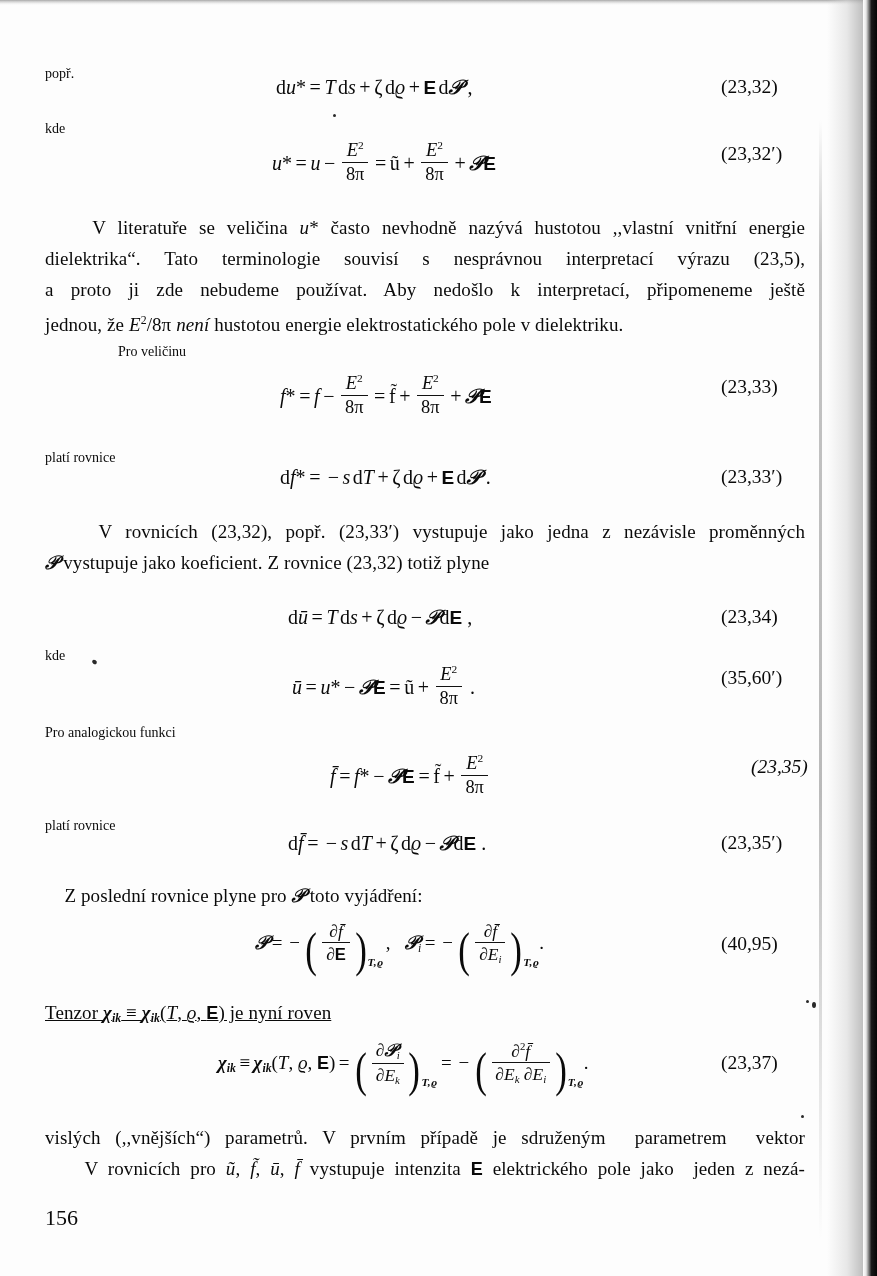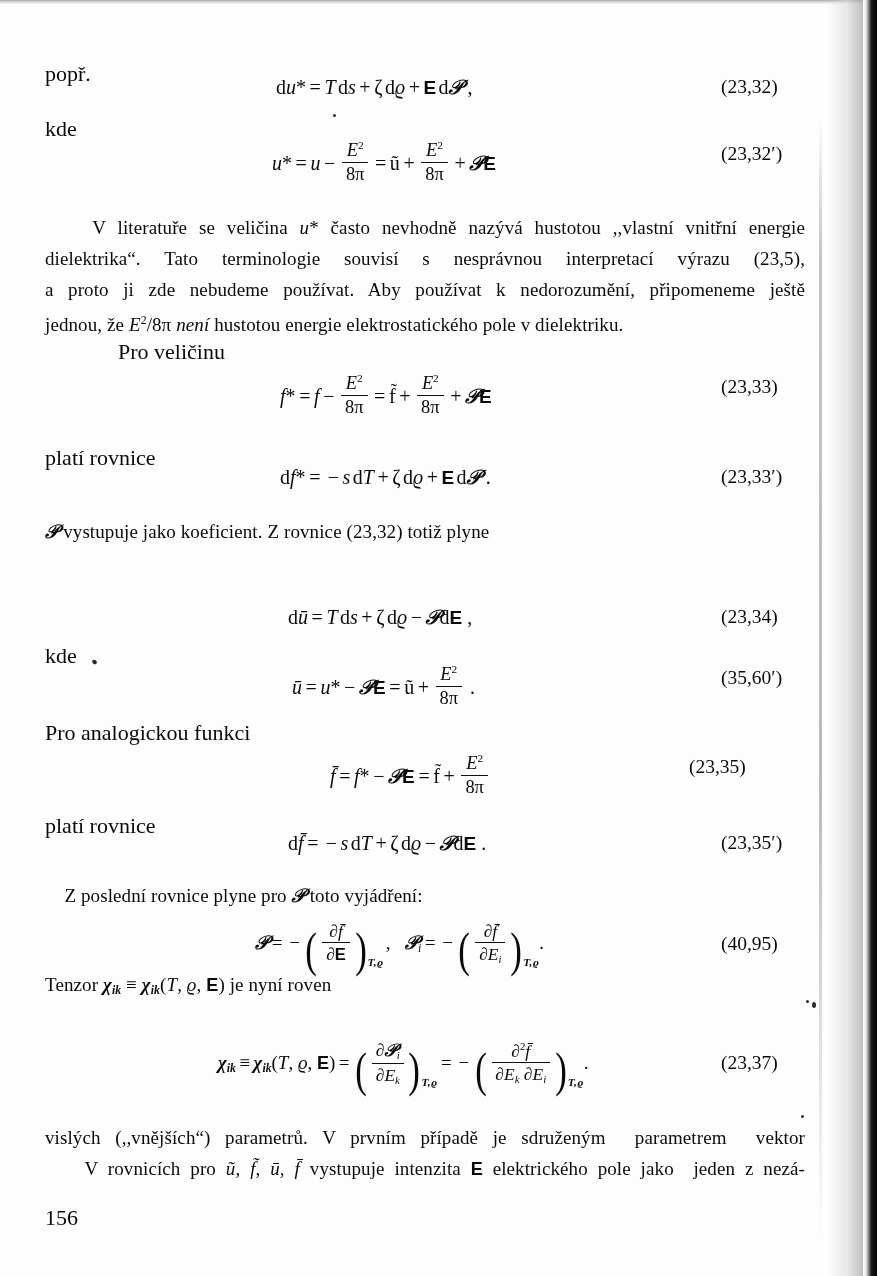--- a/index.html
+++ b/index.html
@@ -59,21 +59,21 @@
   
   .para {
     position: absolute;
     font-size: 19px;
     line-height: 31px;
     text-align: justify;
     letter-spacing: .1px;
   }
   .lead {
     position: absolute;
-    font-size: 22px;
+    font-size: 14px;
     line-height: 31px;
     white-space: nowrap;
   }
   .para .ln { display: block; }
   .para .ln.just {
     text-align: justify;
     text-align-last: justify;
   }
 
   
@@ -187,21 +187,21 @@
     <div class="eqnum" style="left:721px; top:143px;text-align:center;">(23,32′)</div>
 
     <div class="para" style="left:45px; top:212px; width:760px;">
       <span class="ln just">
         &nbsp;&nbsp;&nbsp;&nbsp;V literatuře se veličina <span class="mi">u</span><span class="star">*</span> často nevhodně nazývá hustotou ,,vlastní vnitřní energie
       </span>
       <span class="ln just">
         dielektrika“. Tato terminologie souvisí s nesprávnou interpretací výrazu (23,5),
       </span>
       <span class="ln just">
-        a proto ji zde nebudeme používat. Aby používat k nedorozumění, připomeneme ještě
+        a proto ji zde nebudeme používat. Aby nedošlo k interpretací, připomeneme ještě
       </span>
       <span class="ln">
         jednou, že <span class="mi">E</span><sup class="p">2</sup>/8π <span class="mi">není</span> hustotou energie elektrostatického pole v dielektriku.
       </span>
     </div>
 
     <div class="lead" style="left:81px; top:336px;margin-left:37px;">Pro veličinu</div>
 
     <div class="eq" style="left:280px; top:372px;">
       <span class="mi">f</span><span class="star">*</span><span class="op">=</span><span class="mi">f</span><span class="op">−</span><span class="frac"><span class="num"><span class="mi">E</span><sup class="p">2</sup></span><span class="den">8π</span></span><span class="op">=</span><span class="tld">f̃</span><span class="op">+</span><span class="frac"><span class="num"><span class="mi">E</span><sup class="p">2</sup></span><span class="den">8π</span></span><span class="op">+</span><span class="scr">𝒫</span><span class="mb">E</span>
@@ -209,20 +209,23 @@
     <div class="eqnum" style="left:721px; top:376px;">(23,33)</div>
 
     <div class="lead" style="left:45px; top:442px;">platí rovnice</div>
 
     <div class="eq" style="left:280px; top:466px;">
       d<span class="mi">f</span><span class="star">*</span><span class="op">=</span><span class="op">−</span><span class="mi">s</span><span class="thin"></span>d<span class="mi">T</span><span class="op">+</span>ζ<span class="thin"></span>d<span class="mi">ϱ</span><span class="op">+</span><span class="mb">E</span><span class="thin"></span>d<span class="scr">𝒫</span> .
     </div>
     <div class="eqnum" style="left:721px; top:466px;">(23,33′)</div>
 
     <div class="para" style="left:45px; top:516px; width:760px;">
+      <span class="ln just">
+        &nbsp;&nbsp;&nbsp;&nbsp;V rovnicích (23,32), popř. (23,33′) vystupuje jako jedna z nezávisle proměnných
+      </span>
       <span class="ln">
         <span class="scr">𝒫</span> vystupuje jako koeficient. Z rovnice (23,32) totiž plyne
       </span>
     </div>
 
     <div class="eq" style="left:288px; top:606px;">
       d<span class="mi">ū</span><span class="op">=</span><span class="mi">T</span><span class="thin"></span>d<span class="mi">s</span><span class="op">+</span>ζ<span class="thin"></span>d<span class="mi">ϱ</span><span class="op">−</span><span class="scr">𝒫</span>d<span class="mb">E</span> ,
     </div>
     <div class="eqnum" style="left:721px; top:606px;">(23,34)</div>
 
@@ -231,42 +234,42 @@
     <div class="eq" style="left:292px; top:663px;">
       <span class="mi">ū</span><span class="op">=</span><span class="mi">u</span><span class="star">*</span><span class="op">−</span><span class="scr">𝒫</span><span class="mb">E</span><span class="op">=</span><span class="tld">ũ</span><span class="op">+</span><span class="frac"><span class="num"><span class="mi">E</span><sup class="p">2</sup></span><span class="den">8π</span></span> .
     </div>
     <div class="eqnum" style="left:721px; top:667px;">(35,60′)</div>
 
     <div class="lead" style="left:45px; top:717px;">Pro analogickou funkci</div>
 
     <div class="eq" style="left:330px; top:752px;">
       <span class="mi">f̄</span><span class="op">=</span><span class="mi">f</span><span class="star">*</span><span class="op">−</span><span class="scr">𝒫</span><span class="mb">E</span><span class="op">=</span><span class="tld">f̃</span><span class="op">+</span><span class="frac"><span class="num"><span class="mi">E</span><sup class="p">2</sup></span><span class="den">8π</span></span>
     </div>
-    <div class="eqnum" style="left:689px; top:756px;">(23,35)</div>
+    <div class="eqnum" style="left:751px; top:756px;font-style:italic;">(23,35)</div>
 
     <div class="lead" style="left:45px; top:810px;">platí rovnice</div>
 
     <div class="eq" style="left:288px; top:832px;">
       d<span class="mi">f̄</span><span class="op">=</span><span class="op">−</span><span class="mi">s</span><span class="thin"></span>d<span class="mi">T</span><span class="op">+</span>ζ<span class="thin"></span>d<span class="mi">ϱ</span><span class="op">−</span><span class="scr">𝒫</span>d<span class="mb">E</span> .
     </div>
     <div class="eqnum" style="left:721px; top:832px;">(23,35′)</div>
 
     <div class="para" style="left:45px; top:880px; width:760px;">
       <span class="ln">
         &nbsp;&nbsp;&nbsp;&nbsp;Z poslední rovnice plyne pro <span class="scr">𝒫</span> toto vyjádření:
       </span>
     </div>
 
     <div class="eq" style="left:255px; top:921px; font-size:19px;">
       <span class="scr">𝒫</span><span class="op">=</span><span class="op">−</span><span class="paren-wrap"><span class="bigparen">(</span><span class="frac" style="vertical-align:-.5em;"><span class="num">∂<span class="mi">f̄</span></span><span class="den">∂<span class="mb">E</span></span></span><span class="bigparen">)</span><span class="sub-after">T,ϱ</span></span><span class="thin"></span>,&nbsp;&nbsp;
       <span class="scr">𝒫</span><sub class="p" style="font-style:italic;">i</sub><span class="op">=</span><span class="op">−</span><span class="paren-wrap"><span class="bigparen">(</span><span class="frac" style="vertical-align:-.5em;"><span class="num">∂<span class="mi">f̄</span></span><span class="den">∂<span class="mi">E</span><sub class="p" style="font-style:italic;">i</sub></span></span><span class="bigparen">)</span><span class="sub-after">T,ϱ</span></span>.
     </div>
     <div class="eqnum" style="left:721px; top:933px;">(40,95)</div>
 
-    <div class="para" style="left:45px; top:969px; width:760px;">
+    <div class="para" style="left:45px; top:997px; width:760px;text-decoration:underline;">
       <span class="ln">
         Tenzor <span class="mi" style="font-weight:bold;">χ</span><sub class="p" style="font-style:italic;font-weight:bold;">ik</sub> ≡ <span class="mi" style="font-weight:bold;">χ</span><sub class="p" style="font-style:italic;font-weight:bold;">ik</sub>(<span class="mi">T</span>, <span class="mi">ϱ</span>, <span class="mb">E</span>) je nyní roven
       </span>
     </div>
 
     <div class="eq" style="left:218px; top:1040px; font-size:19px;">
       <span class="mi" style="font-weight:bold;">χ</span><sub class="p" style="font-style:italic;font-weight:bold;">ik</sub><span class="op">≡</span><span class="mi" style="font-weight:bold;">χ</span><sub class="p" style="font-style:italic;font-weight:bold;">ik</sub>(<span class="mi">T</span>, <span class="mi">ϱ</span>, <span class="mb">E</span>)<span class="op">=</span><span class="paren-wrap"><span class="bigparen">(</span><span class="frac" style="vertical-align:-.5em;"><span class="num">∂<span class="scr">𝒫</span><sub class="p" style="font-style:italic;">i</sub></span><span class="den">∂<span class="mi">E</span><sub class="p" style="font-style:italic;">k</sub></span></span><span class="bigparen">)</span><span class="sub-after">T,ϱ</span></span><span class="op">=</span><span class="op">−</span><span class="paren-wrap"><span class="bigparen">(</span><span class="frac" style="vertical-align:-.5em;"><span class="num">∂<sup class="p">2</sup><span class="mi">f̄</span></span><span class="den">∂<span class="mi">E</span><sub class="p" style="font-style:italic;">k</sub>&nbsp;∂<span class="mi">E</span><sub class="p" style="font-style:italic;">i</sub></span></span><span class="bigparen">)</span><span class="sub-after">T,ϱ</span></span>.
     </div>
     <div class="eqnum" style="left:721px; top:1052px;">(23,37)</div>
 

